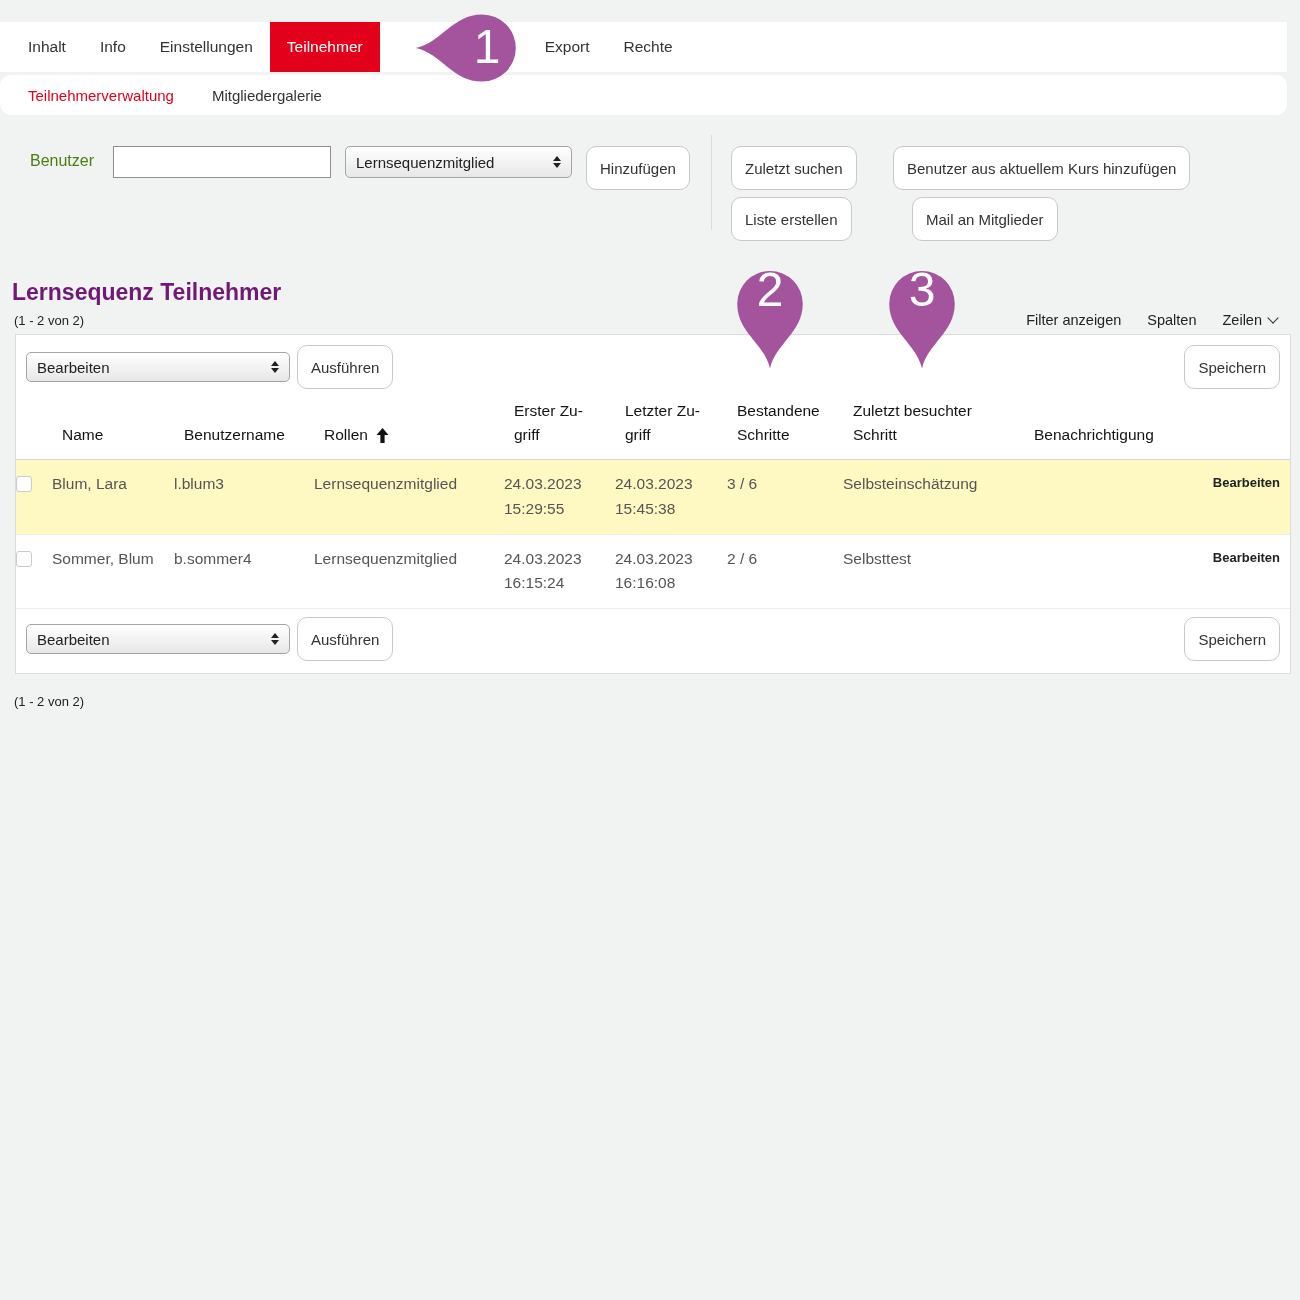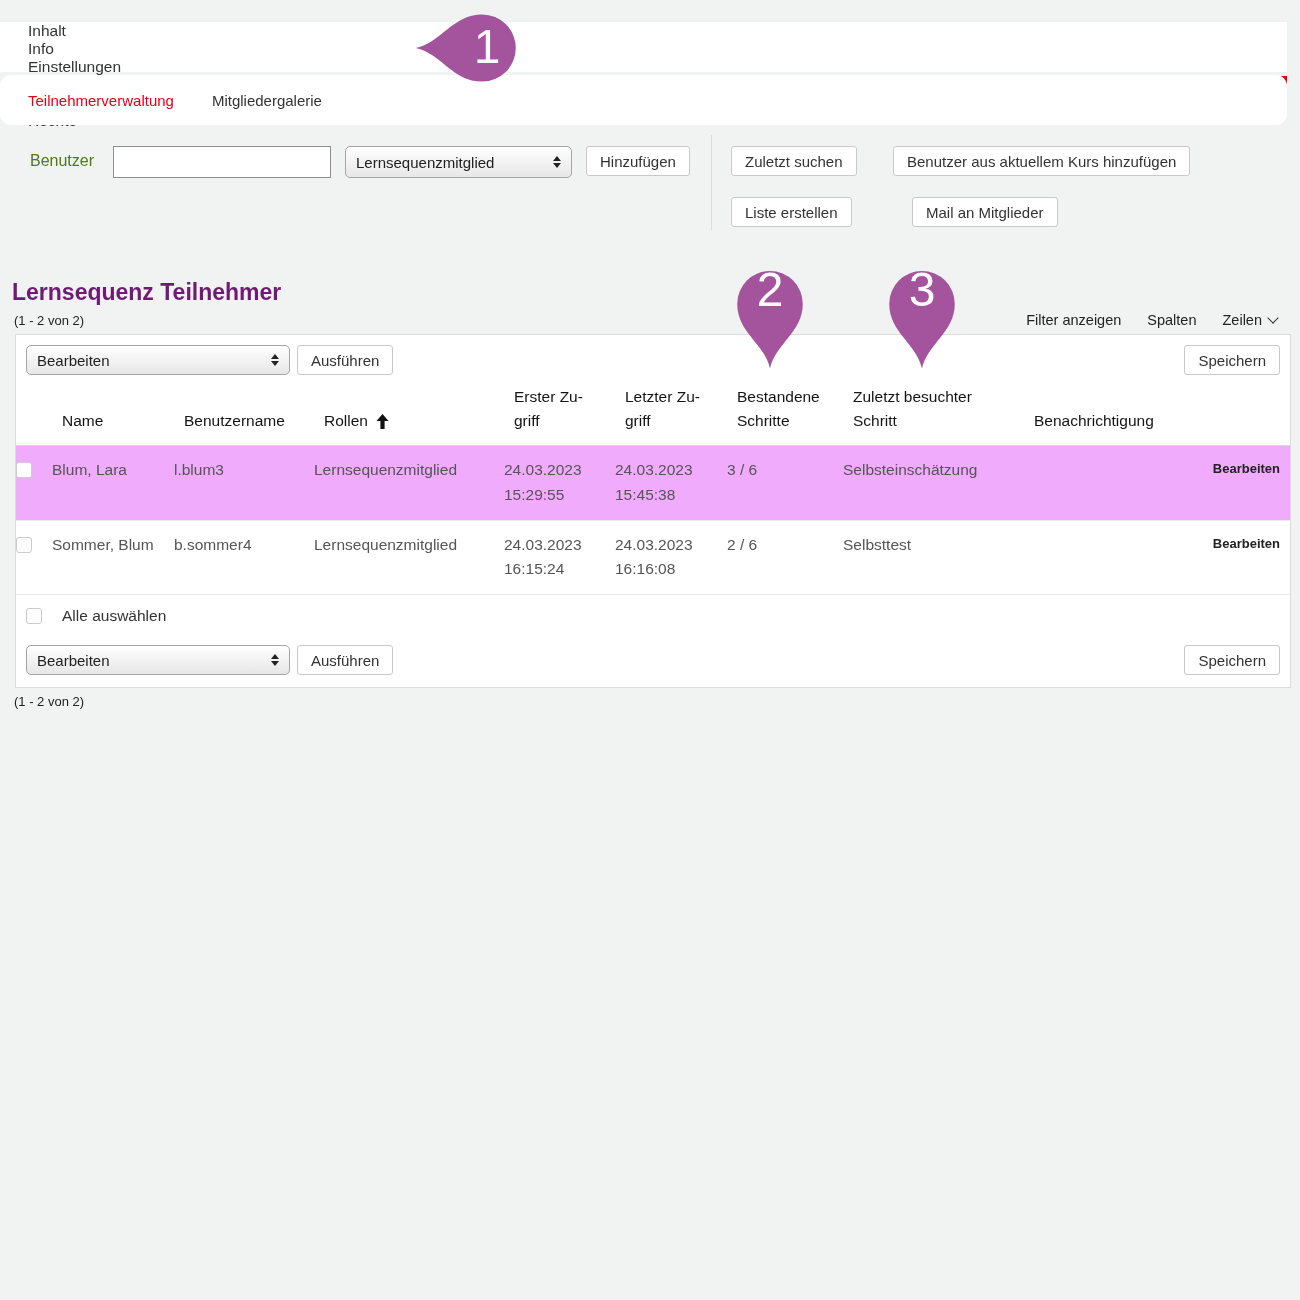--- a/index.html
+++ b/index.html
@@ -7,30 +7,30 @@
   body {
     position:relative;
     background:#f1f2f2;
     font-family:"Liberation Sans","DejaVu Sans",sans-serif;
     color:#333;
     overflow:hidden;
   }
   .white-bar { position:absolute; left:0; width:1287px; background:#fff; }
 
   
-  .topnav { top:22px; height:50px; display:flex; align-items:stretch; padding-left:11px;flex-direction:column; }
+  .topnav { top:22px; height:50px; display:flex; align-items:stretch; padding-left:11px; }
   .nav-item {
     display:flex; align-items:center; padding:0 17px;
     font-size:15.5px; color:#333; cursor:pointer; white-space:nowrap;
   }
   .nav-item.active { background:var(--red); color:#fff; }
   .nav-item.after-gap { margin-left:148px; }
 
   
-  .subnav { top:75px; height:50px; display:flex; align-items:center; padding-left:28px; gap:38px;border-radius:11px; }
+  .subnav { top:75px; height:40px; display:flex; align-items:center; padding-left:28px; gap:38px;border-radius:11px; }
   .subnav-item { font-size:15px; color:#333; cursor:pointer; }
   .subnav-item.active { color:var(--red); }
 
   
   .form-label { position:absolute; left:30px; top:152px; font-size:16px; color:#4d7c0f; }
   .user-input {
     position:absolute; left:113px; top:146px; width:218px; height:32px;
     border:1px solid #8f8f8f; background:#fff; font:inherit; font-size:15px; padding:0 8px;
   }
   .fake-select {
@@ -39,22 +39,22 @@
     border:1px solid #a5a5a5; border-radius:5px;
     padding:0 10px; font-size:15px; color:#222; cursor:pointer;
   }
   .sel-role { position:absolute; left:345px; top:146px; width:227px; height:32px; }
   .caret-stack { display:flex; flex-direction:column; align-items:center; gap:2px; }
   .caret-up { width:0; height:0; border-left:4px solid transparent; border-right:4px solid transparent; border-bottom:5px solid #222; }
   .caret-down { width:0; height:0; border-left:4px solid transparent; border-right:4px solid transparent; border-top:5px solid #222; }
 
   .btn {
     display:inline-flex; align-items:center; justify-content:center;
-    height:30px; padding:0 13px; background:#fff;
-    border:1px solid #c9c9c9; border-radius:3px;
+    height:44px; padding:0 13px; background:#fff;
+    border:1px solid #c9c9c9; border-radius:10px;
     font-size:15px; color:#333; cursor:pointer; white-space:nowrap;
   }
   .btn-hinzufuegen { position:absolute; left:586px; top:146px; }
   .form-divider { position:absolute; left:711px; top:135px; height:95px; border-left:1px solid #dcdcdc; }
   .btn-suchen   { position:absolute; left:731px; top:146px; }
   .btn-kurs     { position:absolute; left:893px; top:146px; }
   .btn-liste    { position:absolute; left:731px; top:197px; }
   .btn-mail     { position:absolute; left:912px; top:197px; }
 
   
@@ -76,21 +76,21 @@
 
   .t-grid {
     display:grid;
     grid-template-columns:36px 122px 140px 190px 111px 112px 116px 181px 166px 1fr;
     padding:0 10px;
   }
   .t-head { margin-top:10px; padding-bottom:12px; border-bottom:1px solid #d8d8d8; align-items:end; }
   .th { font-size:15.5px; color:#141414; white-space:pre-line; line-height:1.55; }
   .th-sort { display:flex; align-items:center; gap:8px; }
   .t-row { align-items:start; padding:12px 0; min-height:74px; border-bottom:1px solid #ececec; }
-  .t-row.odd { background:#f0abfc; }
+  .t-row.odd { background:#fef9c3; }
   .td { font-size:15.5px; color:#555; line-height:1.6; white-space:pre-line; padding-right:10px; }
   .td-action { justify-self:end; font-size:13px; font-weight:bold; color:#222; cursor:pointer; padding-right:10px; padding-top:3px; }
 
   .checkbox {
     width:16px; height:16px; border:1px solid #ccc; border-radius:3px;
     background:#fdfdfd; display:inline-block; margin-top:4px; cursor:pointer;
   }
   .selectall-row { display:flex; align-items:center; gap:20px; padding:12px 0 12px 10px; }
   .selectall-row .checkbox { margin-top:0; }
   .selectall-label { font-size:15.5px; color:#333; }
@@ -213,24 +213,20 @@
     <div class="td">24.03.2023
 16:15:24</div>
     <div class="td">24.03.2023
 16:16:08</div>
     <div class="td">2 / 6</div>
     <div class="td">Selbsttest</div>
     <div class="td"></div>
     <div class="td-action">Bearbeiten</div>
   </div>
 
-  <div class="selectall-row">
-    <span class="checkbox"></span>
-    <span class="selectall-label">Alle auswählen</span>
-  </div>
 
   <div class="toolbar bottom">
     <div class="fake-select sel-bulk">
       <span>Bearbeiten</span>
       <span class="caret-stack">
           <span class="caret-up"></span>
           <span class="caret-down"></span>
         </span>
     </div>
     <button class="btn">Ausführen</button>

